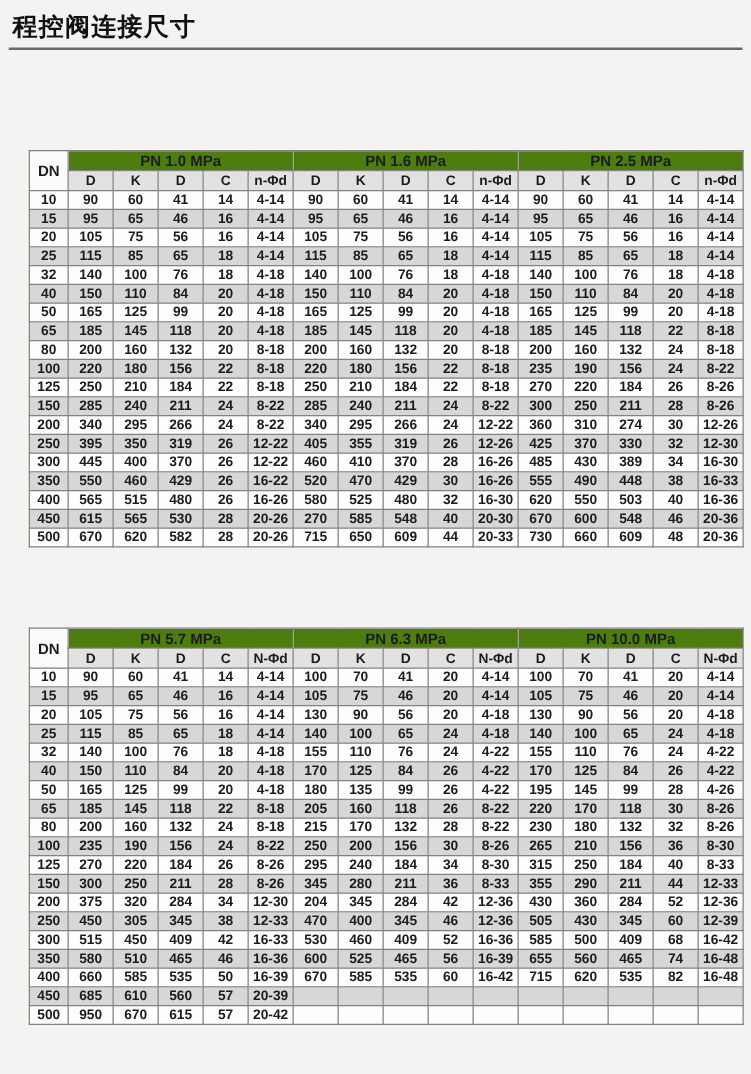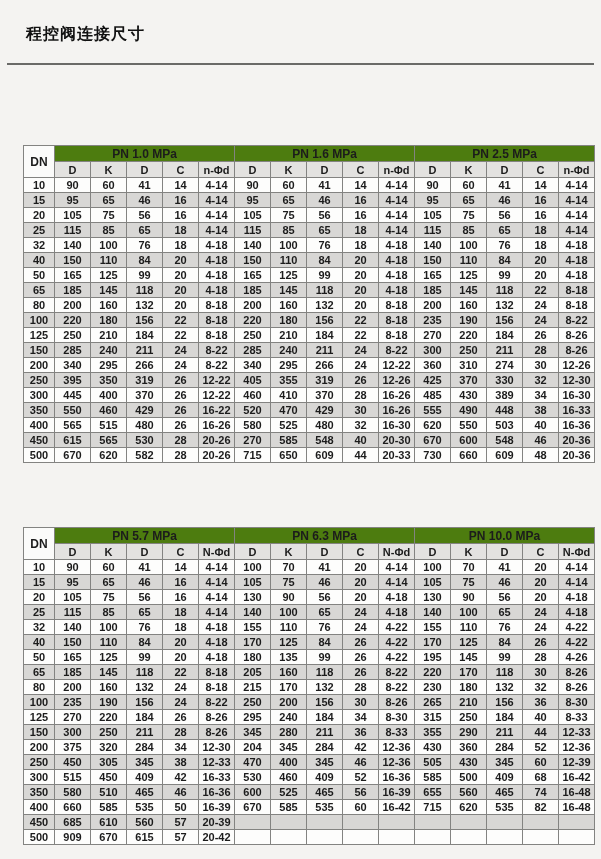--- a/index.html
+++ b/index.html
@@ -4,23 +4,23 @@
 <style>
   * { box-sizing: border-box; }
   html, body {
     margin: 0; padding: 0;
     width: 601px; height: 859px;
     background: #f4f3f1;
     font-family: "Liberation Sans", sans-serif;
   }
   .page { width: 601px; height: 859px; overflow: hidden; }
   .page-title {
-    margin: 16px;
+    margin: 0;
     padding: 8px 10px 2px 10px;
-    font-size: 16px;
+    font-size: 20px;
     font-weight: bold;
     color: #111;
     letter-spacing: 1px;
     font-family: "Liberation Sans", sans-serif;
   }
   .title-rule {
     border: none;
     border-top: 2px solid #6a6a68;
     margin: 1px 7px 0 7px;
   }
@@ -812,21 +812,21 @@
             <td></td>
             <td></td>
             <td></td>
             <td></td>
             <td></td>
             <td></td>
             <td></td>
           </tr>
           <tr>
             <td>500</td>
-            <td>909</td>
+            <td>950</td>
             <td>670</td>
             <td>615</td>
             <td>57</td>
             <td>20-42</td>
             <td></td>
             <td></td>
             <td></td>
             <td></td>
             <td></td>
             <td></td>

